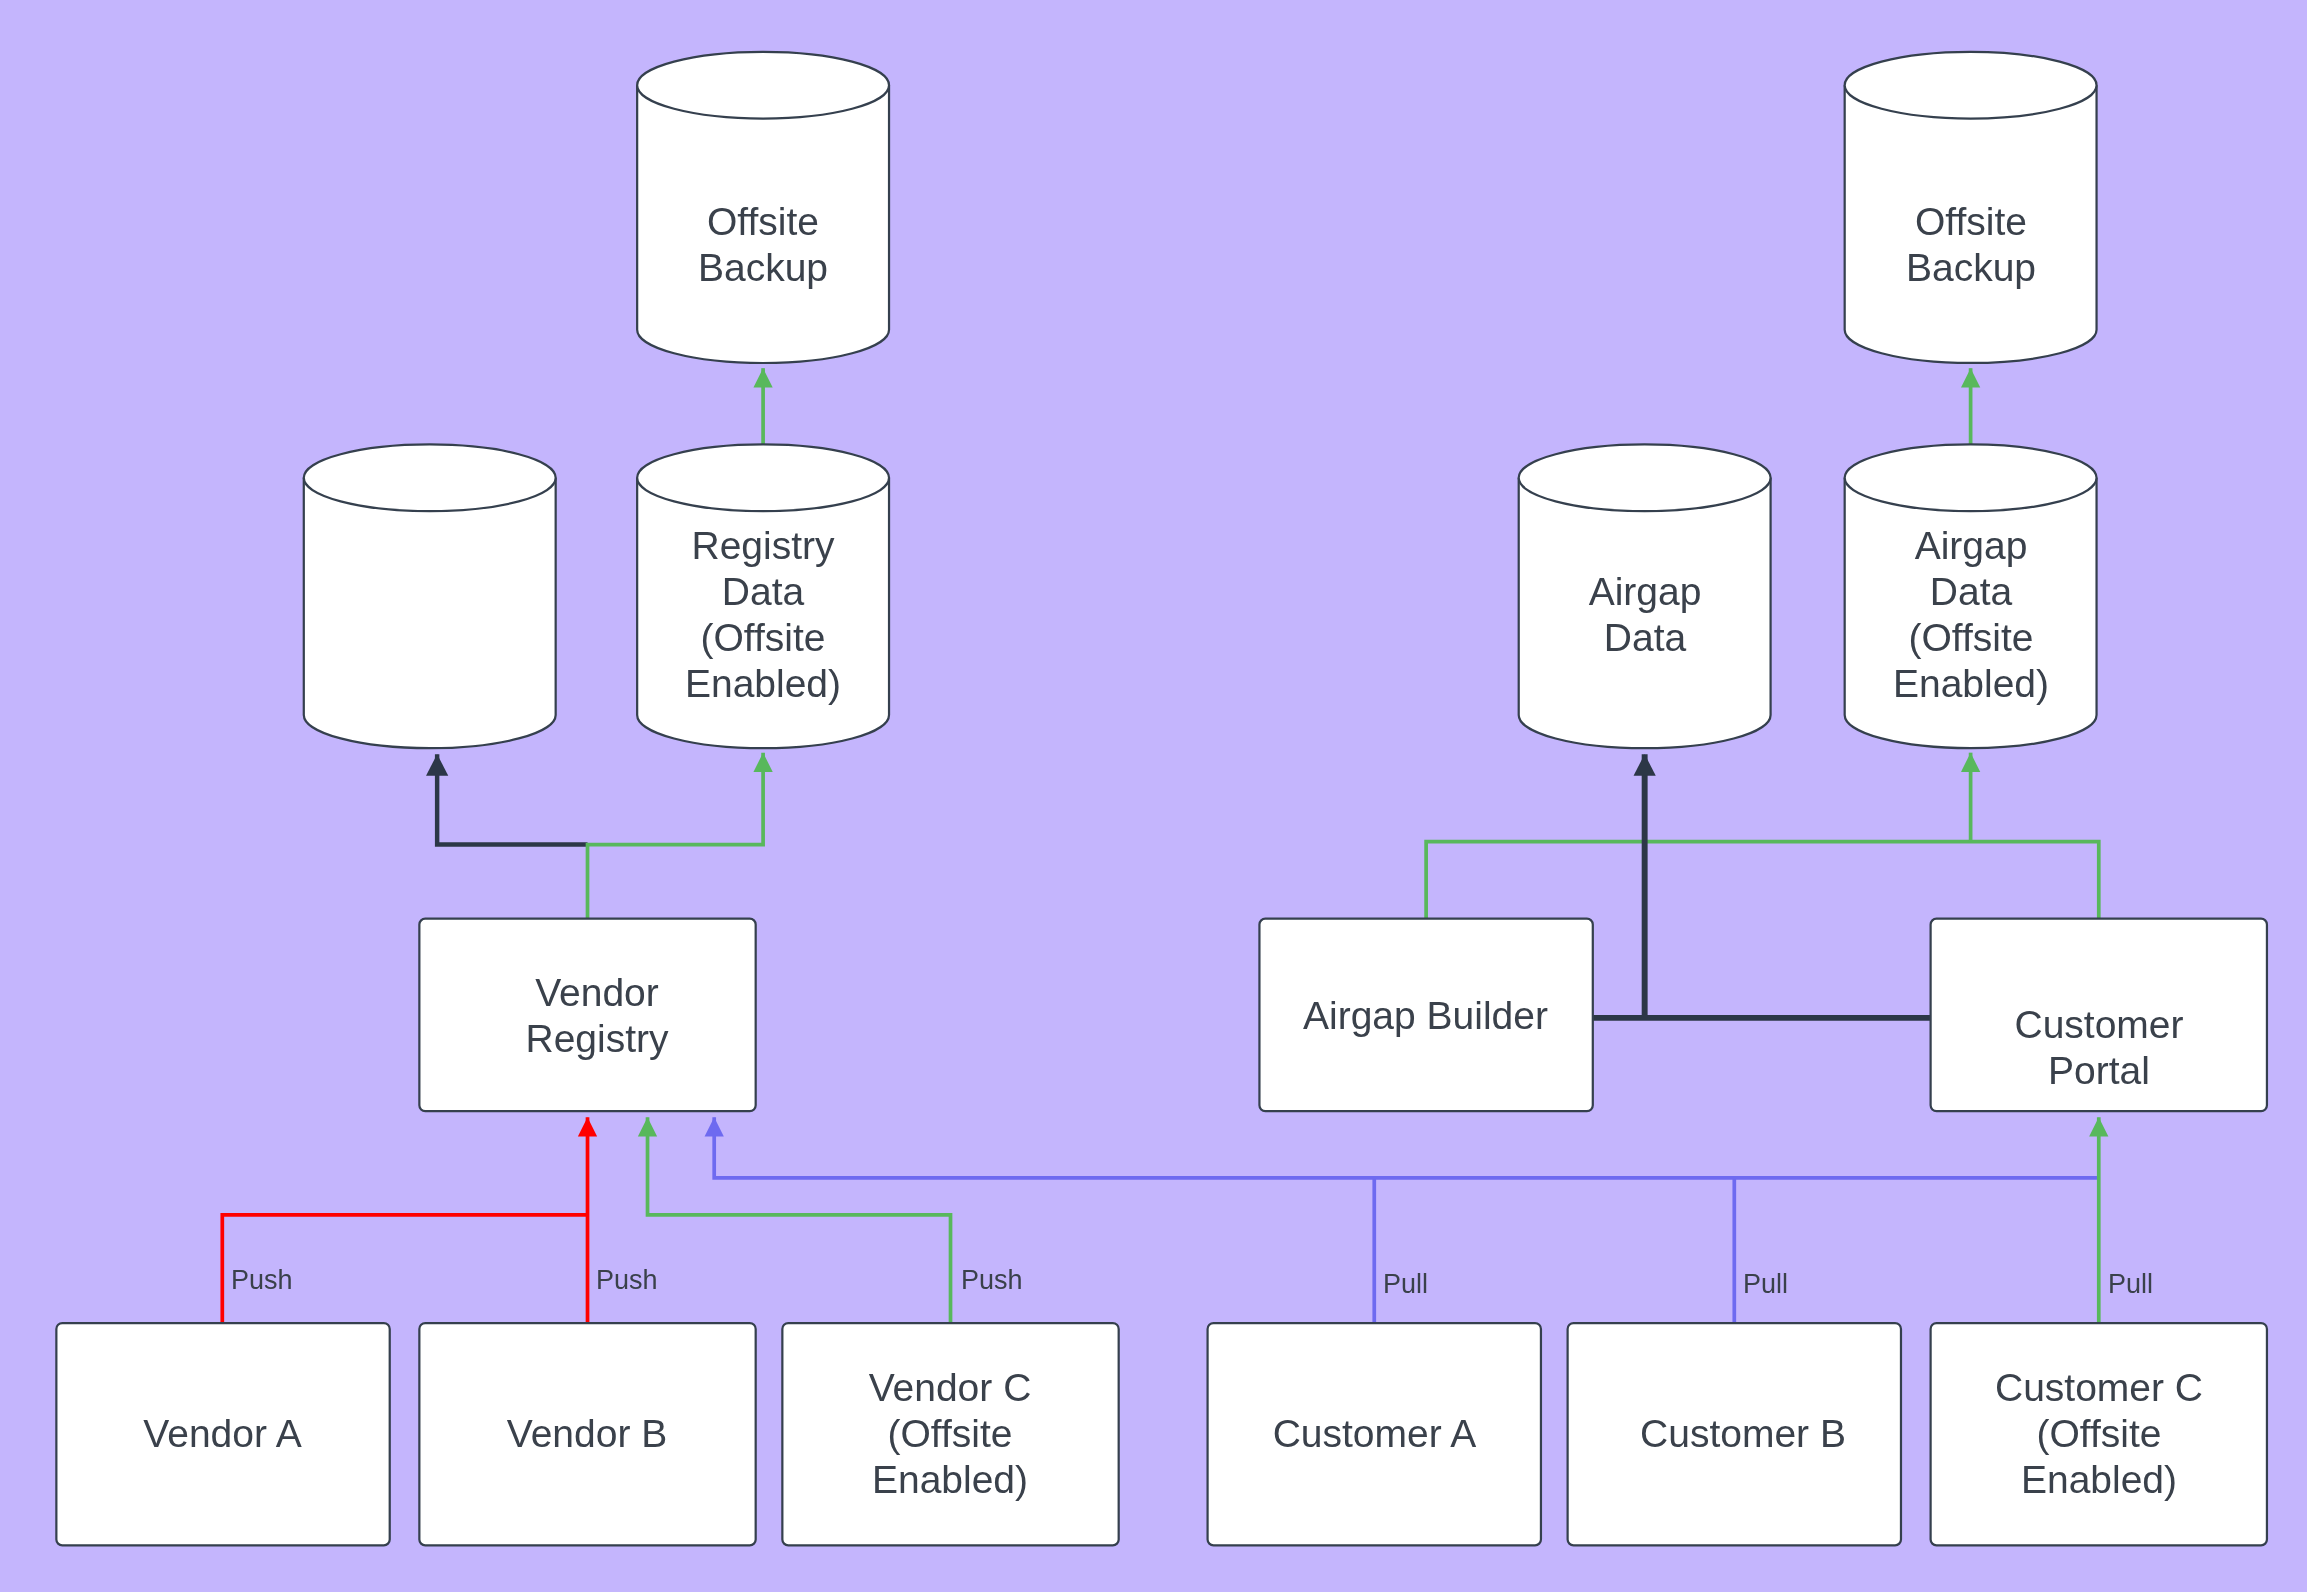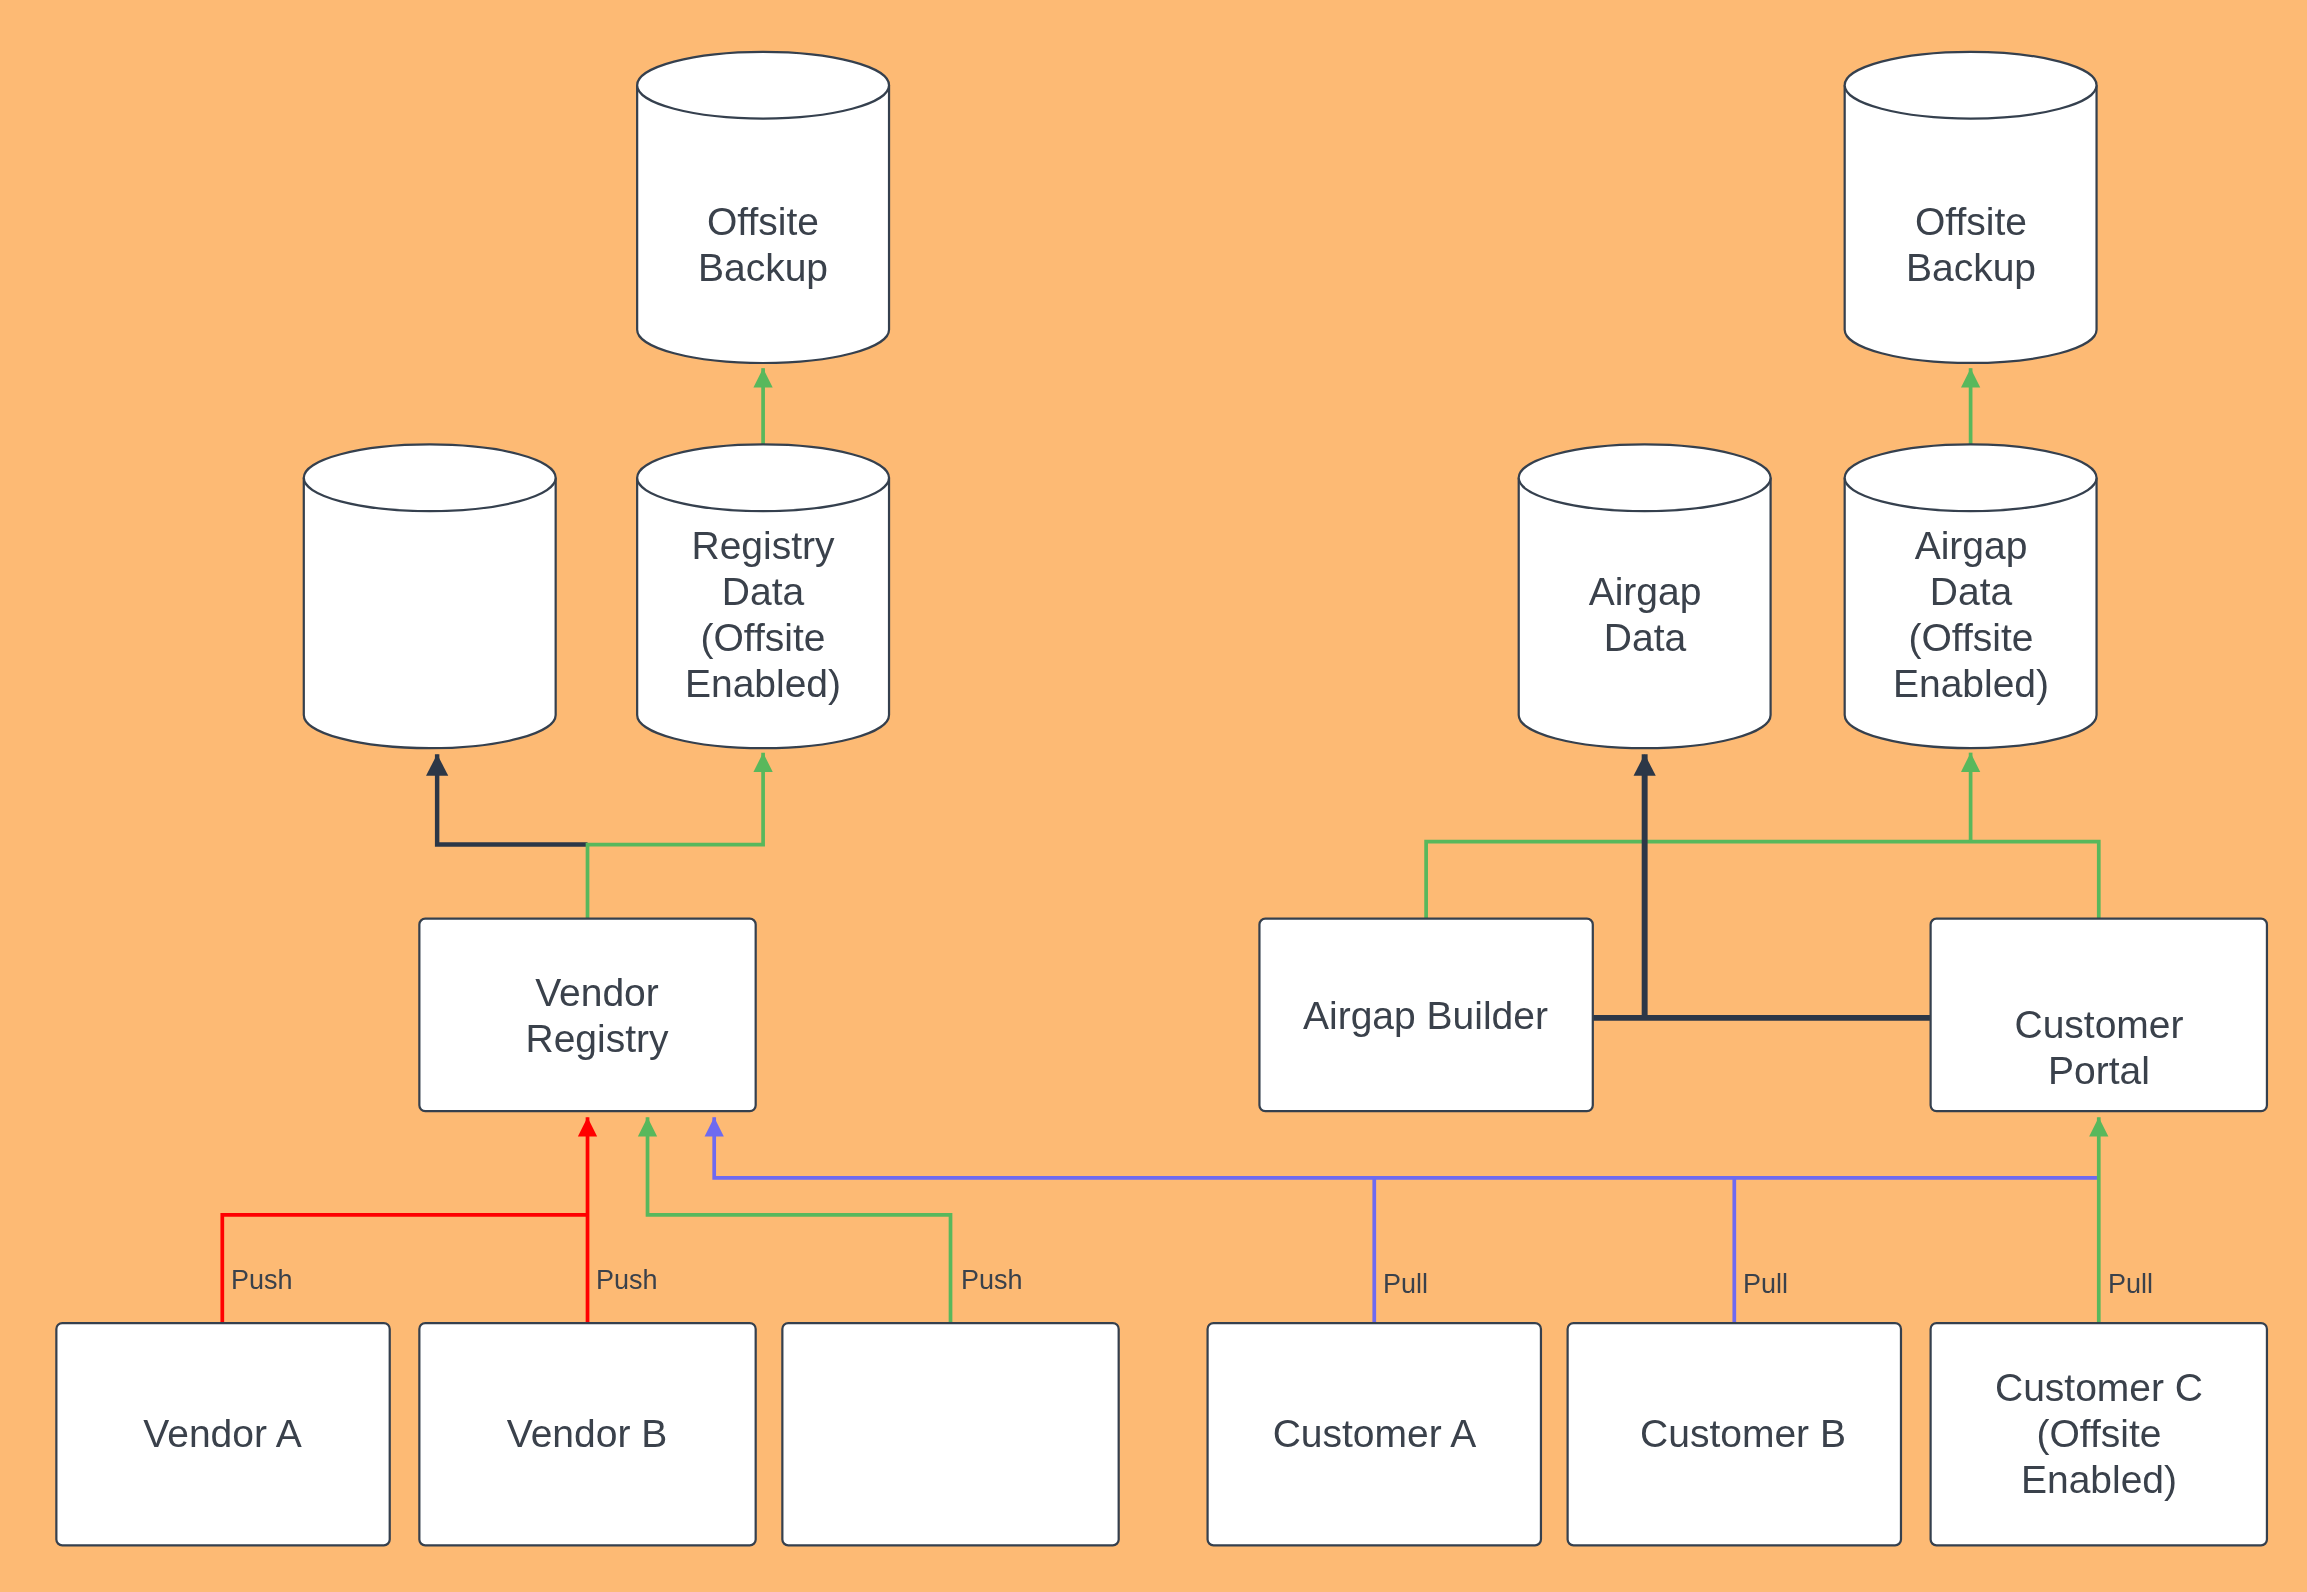--- a/index.html
+++ b/index.html
@@ -1,19 +1,19 @@
 <!DOCTYPE html>
 <html style="font-size:12px"><head>
 <meta charset="utf-8">
 <style>
   html,body{margin:0;padding:0;background:#ffffff;}
   .stage{
     position:relative;
     width:2307px;height:1592px;
-    background:#fdba74;
+    background:#c4b5fd;
     font-family:"Liberation Sans", sans-serif;
     overflow:hidden;
   }
   .stage svg{position:absolute;left:0;top:0;}
   .node-label{
     position:absolute;
     display:flex;align-items:center;justify-content:center;
     text-align:center;
     font-size:39px;line-height:46px;
     color:#3a414b;
@@ -119,20 +119,21 @@
   <div class="node-label" style="left:1882px;top:493px;width:178px;height:244px;">Airgap Data (Offsite Enabled)</div>
   <div class="node-label" style="left:1556px;top:541px;width:178px;height:148px;">Airgap Data</div>
   <div class="node-label" style="left:1882px;top:163px;width:178px;height:163px;">Offsite Backup</div>
 
   <div class="node-label box-label" style="left:419px;top:919px;width:356px;height:193px;">Vendor Registry</div>
   <div class="node-label box-label" style="left:1259px;top:919px;width:333px;height:193px;">Airgap Builder</div>
   <div class="node-label box-label" style="left:1931px;top:919px;width:336px;height:193px;margin-top:32px;">Customer Portal</div>
 
   <div class="node-label box-label" style="left:56px;top:1323px;width:333px;height:222px;">Vendor A</div>
   <div class="node-label box-label" style="left:419px;top:1323px;width:336px;height:222px;">Vendor B</div>
+  <div class="node-label box-label" style="left:782px;top:1323px;width:336px;height:222px;">Vendor C (Offsite Enabled)</div>
   <div class="node-label box-label" style="left:1208px;top:1323px;width:333px;height:222px;">Customer A</div>
   <div class="node-label box-label" style="left:1568px;top:1323px;width:350px;height:222px;">Customer B</div>
   <div class="node-label box-label" style="left:1931px;top:1323px;width:336px;height:222px;">Customer C (Offsite Enabled)</div>
 
   <div class="edge-label" style="left:231px;top:1259px;">Push</div>
   <div class="edge-label" style="left:596px;top:1259px;">Push</div>
   <div class="edge-label" style="left:961px;top:1259px;">Push</div>
   <div class="edge-label" style="left:1383px;top:1263px;">Pull</div>
   <div class="edge-label" style="left:1743px;top:1263px;">Pull</div>
   <div class="edge-label" style="left:2108px;top:1263px;">Pull</div>

